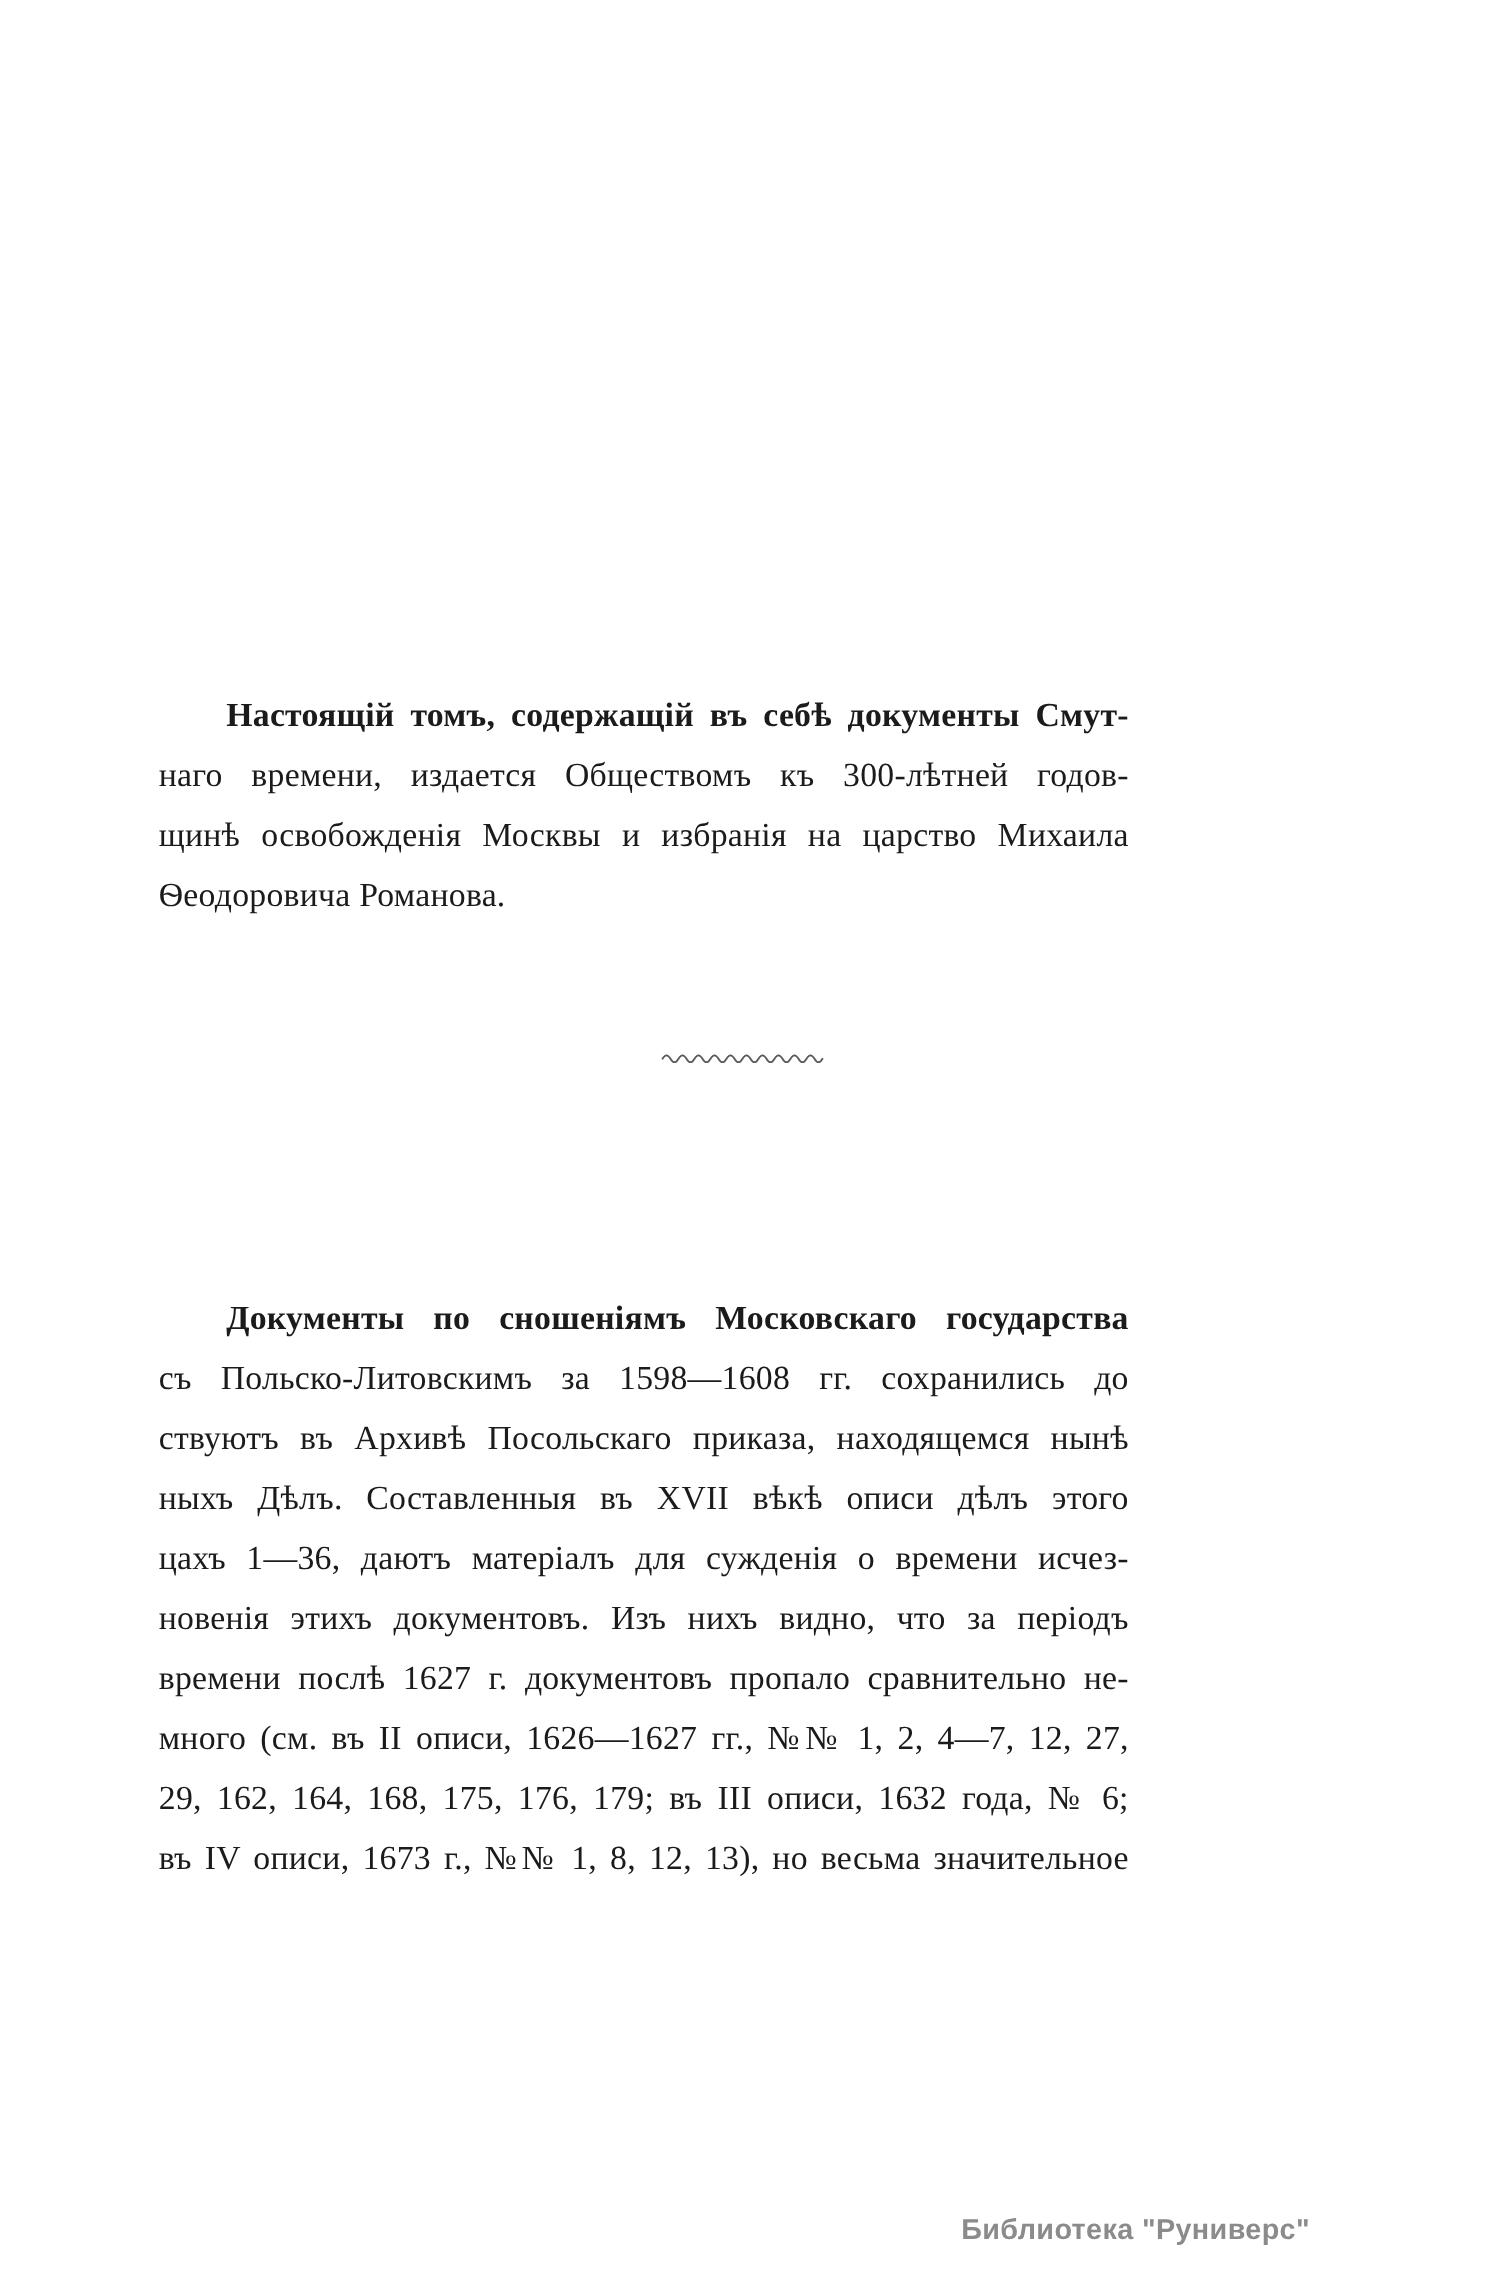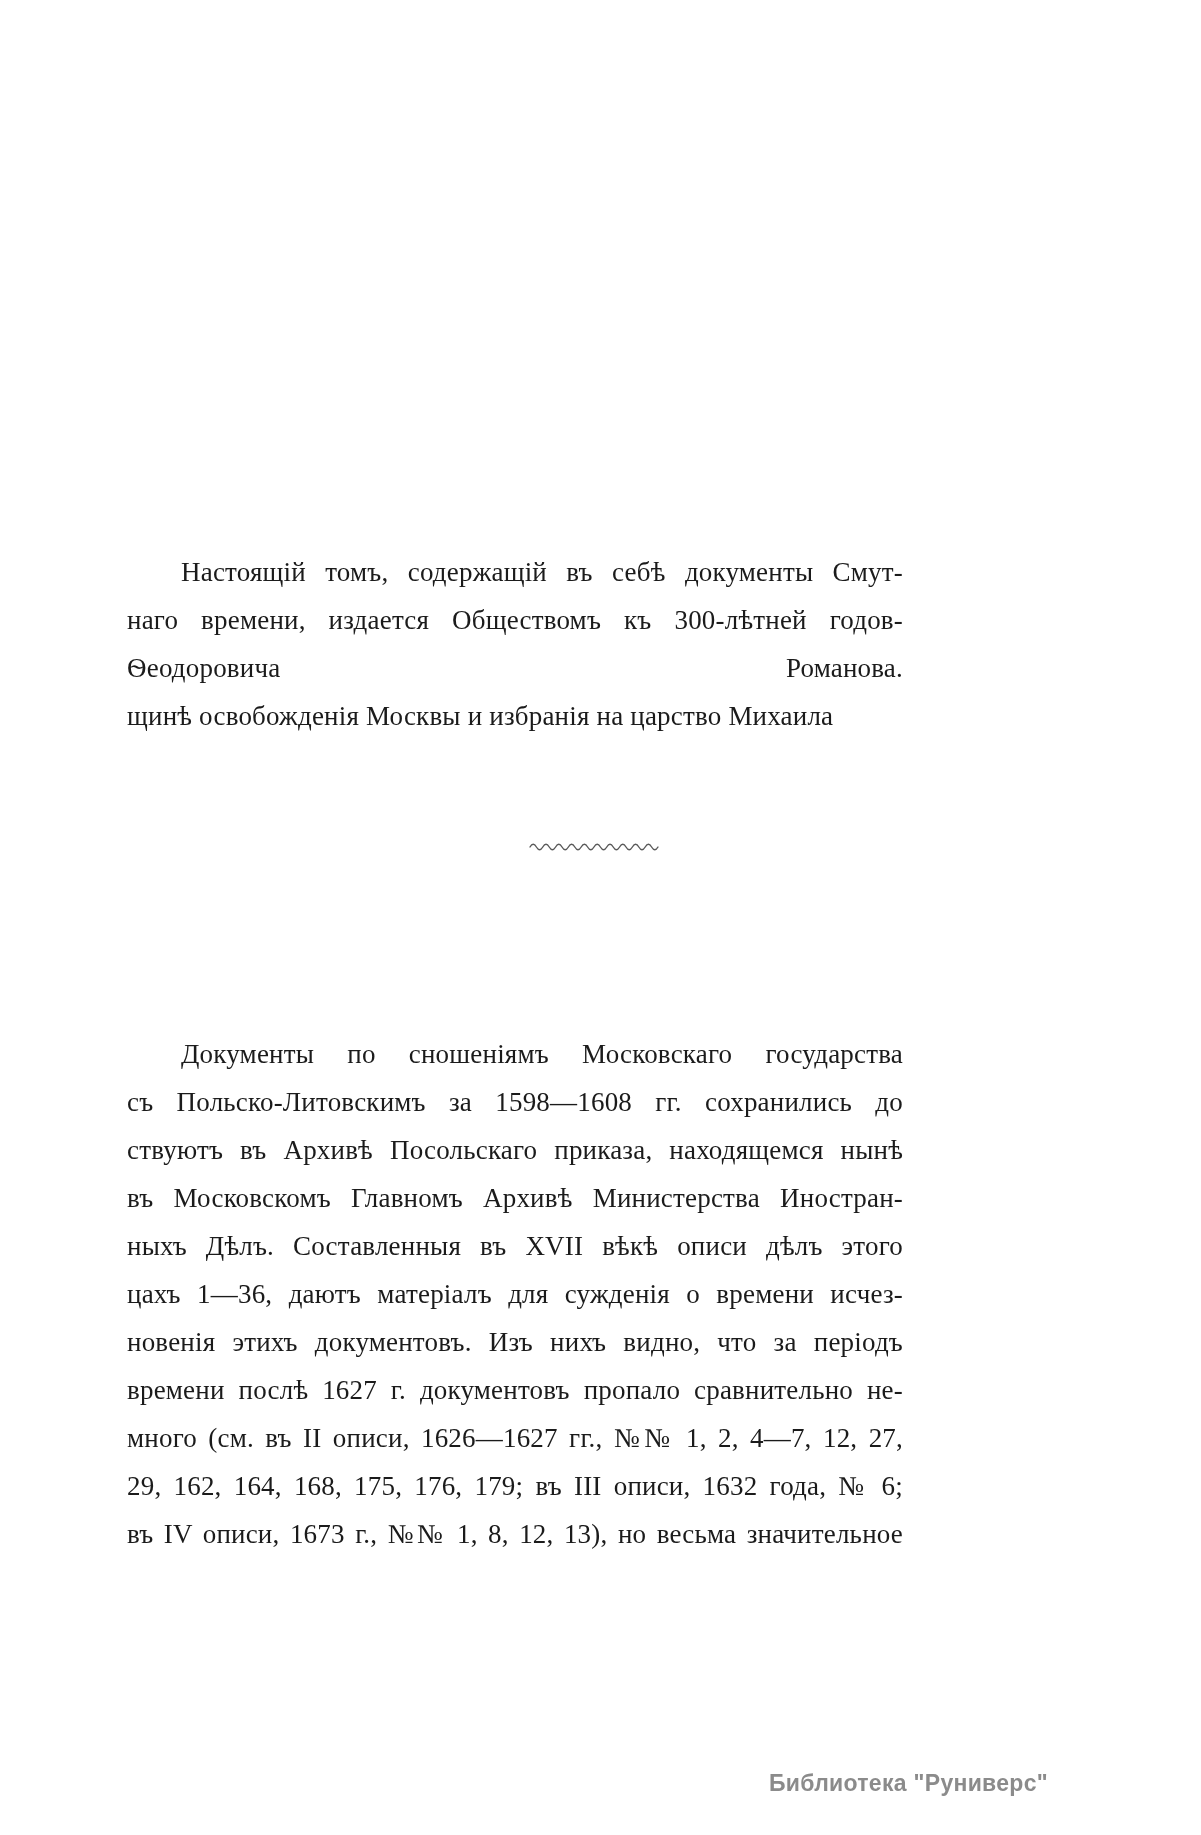--- a/index.html
+++ b/index.html
@@ -28,20 +28,21 @@
     line-height: 48px;
     letter-spacing: 0.2px;
   }
   .para .line {
     text-align: justify;
     text-align-last: justify;
     white-space: normal;
   }
   .para .line:first-child {
     text-indent: 54px;
+    font-weight: bold;
   }
   #para-preface { top: 548px; }
   #para-preface .line:last-child {
     text-align-last: left; 
   }
   #para-intro { top: 1030px; }
   .divider {
     position: absolute;
     left: 528px;
     top: 840px;
@@ -60,35 +61,34 @@
   }
 </style>
 </head>
 <body>
 
 <div class="page">
 
   <div class="para" id="para-preface">
       <div class="line">Настоящій томъ, содержащій въ себѣ документы Смут-</div>
       <div class="line">наго времени, издается Обществомъ къ 300-лѣтней годов-</div>
+      <div class="line">щинѣ освобожденія Москвы и избранія на царство Михаила</div>
       <div class="line">Ѳеодоровича Романова.</div>
-      <div class="line">щинѣ освобожденія Москвы и избранія на царство Михаила</div>
     </div>
 
   <div class="divider">
     <svg width="132" height="14" viewBox="0 0 132 14" xmlns="http://www.w3.org/2000/svg" aria-hidden="true">
       <path d="M2,7 q3.2,-5.5 6.4,0 t6.4,0 t6.4,0 t6.4,0 t6.4,0 t6.4,0 t6.4,0 t6.4,0 t6.4,0 t6.4,0 t6.4,0 t6.4,0 t6.4,0 t6.4,0 t6.4,0 t6.4,0 t6.4,0 t6.4,0 t6.4,0 t6.4,0" fill="none" stroke="#5a5a5a" stroke-width="1.4" stroke-linecap="round"></path>
     </svg>
   </div>
 
   <div class="para" id="para-intro">
       <div class="line">Документы по сношеніямъ Московскаго государства</div>
       <div class="line">съ Польско-Литовскимъ за 1598—1608 гг. сохранились до</div>
       <div class="line">ствуютъ въ Архивѣ Посольскаго приказа, находящемся нынѣ</div>
-      <div class="line">въ Московскомъ Главномъ Архивѣ Министерства Иностран-</div>
       <div class="line">ныхъ Дѣлъ. Составленныя въ XVII вѣкѣ описи дѣлъ этого</div>
       <div class="line">цахъ 1—36, даютъ матеріалъ для сужденія о времени исчез-</div>
       <div class="line">новенія этихъ документовъ. Изъ нихъ видно, что за періодъ</div>
       <div class="line">времени послѣ 1627 г. документовъ пропало сравнительно не-</div>
       <div class="line">много (см. въ II описи, 1626—1627 гг., №№ 1, 2, 4—7, 12, 27,</div>
       <div class="line">29, 162, 164, 168, 175, 176, 179; въ III описи, 1632 года, № 6;</div>
       <div class="line">въ IV описи, 1673 г., №№ 1, 8, 12, 13), но весьма значительное</div>
     </div>
 
   <div class="watermark" style="color: rgb(139, 139, 139);">Библиотека "Руниверс"</div>

